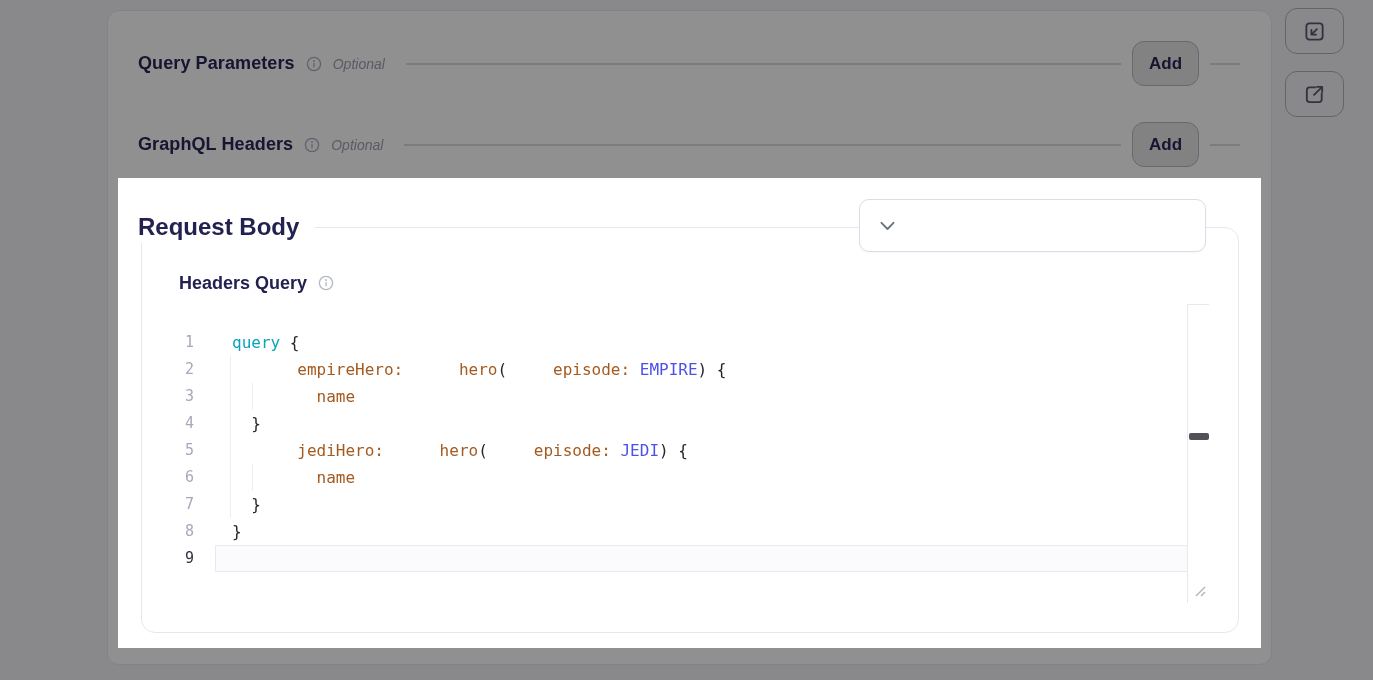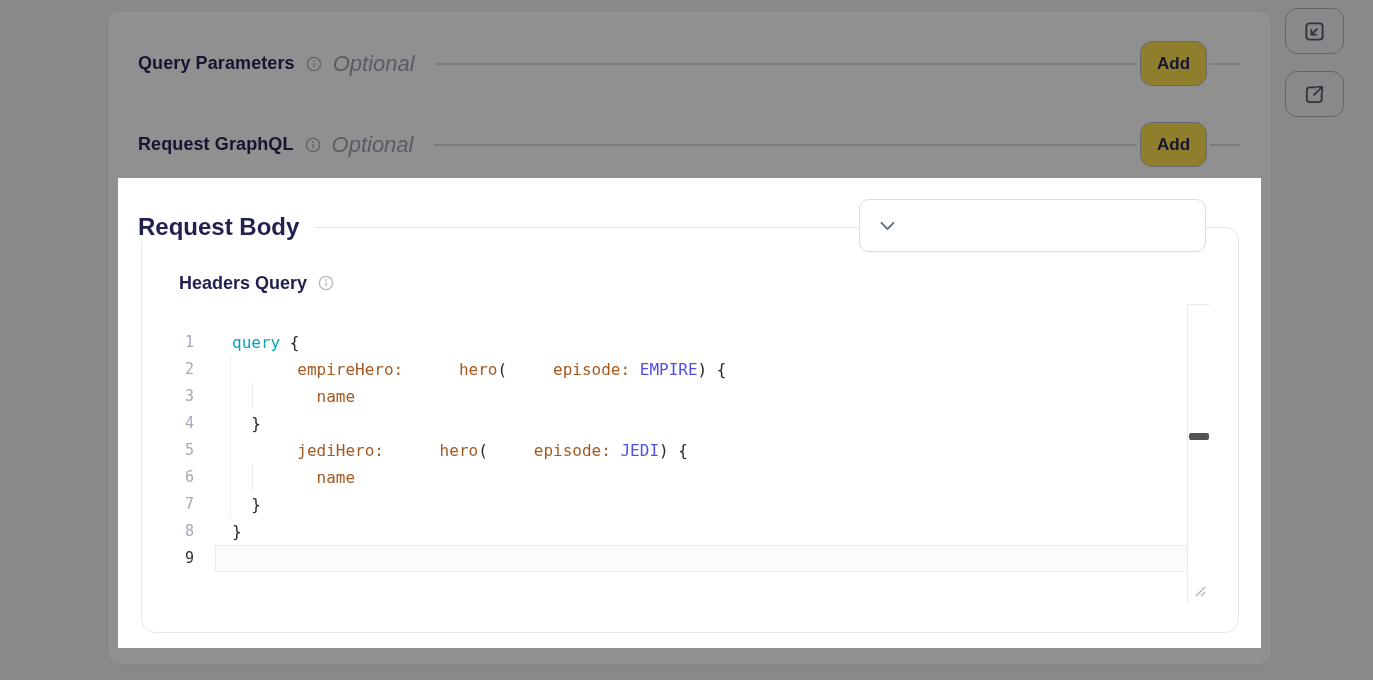--- a/index.html
+++ b/index.html
@@ -19,27 +19,27 @@
 
   
   .section-row {
     position:absolute; left:30px; right:31px; height:45px;
     display:flex; align-items:center;
   }
   .row-qp { top:30px; }
   .row-rh { top:111px; }
   .sec-title { font-size:18px; font-weight:700; color:#232150; letter-spacing:.1px; white-space:nowrap; }
   .info-icon { margin-left:11px; display:inline-flex; flex:none; }
-  .optional { margin-left:11px; font-size:22px; font-style:italic; color:#9ba0ac; white-space:nowrap; }
+  .optional { margin-left:11px; font-size:14px; font-style:italic; color:#9ba0ac; white-space:nowrap; }
   .hline { border-top:2px solid #dadae0; height:0; }
   .hline.flex { flex:1 1 auto; margin-left:21px; }
   .hline.end { width:30px; }
   .add-btn {
-    flex:none; width:67px; height:45px; margin:0 3px;
-    border:1.5px solid #b6b6c8; border-radius:12px; background:#fde047;
+    flex:none; width:67px; height:45px; margin:0 11px;
+    border:1.5px solid #b6b6c8; border-radius:12px; background:#e5e5e5;
     font-family:"Liberation Sans", sans-serif;
     font-size:17px; font-weight:700; color:#232150; cursor:pointer;
   }
 
   
   .rb-fieldset {
     position:absolute; left:33px; top:216px; width:1098px; height:406px;
     border:1px solid #e7e7f0; border-radius:14px;
   }
   .rb-legend {
@@ -135,21 +135,21 @@
           <rect x="7.35" y="7" width="1.3" height="4.4" rx="0.6" fill="#a8aeb8"></rect>
         </svg>
     </span>
     <span class="optional">Optional</span>
     <span class="hline flex"></span>
     <button class="add-btn">Add</button>
     <span class="hline end"></span>
   </div>
 
   <div class="section-row row-rh">
-    <span class="sec-title">Request GraphQL</span>
+    <span class="sec-title">GraphQL Headers</span>
     <span class="info-icon">
       <svg width="16" height="16" viewBox="0 0 16 16" fill="none">
           <circle cx="8" cy="8" r="6.6" stroke="#a8aeb8" stroke-width="1.3"></circle>
           <circle cx="8" cy="5" r="0.95" fill="#a8aeb8"></circle>
           <rect x="7.35" y="7" width="1.3" height="4.4" rx="0.6" fill="#a8aeb8"></rect>
         </svg>
     </span>
     <span class="optional">Optional</span>
     <span class="hline flex"></span>
     <button class="add-btn">Add</button>

